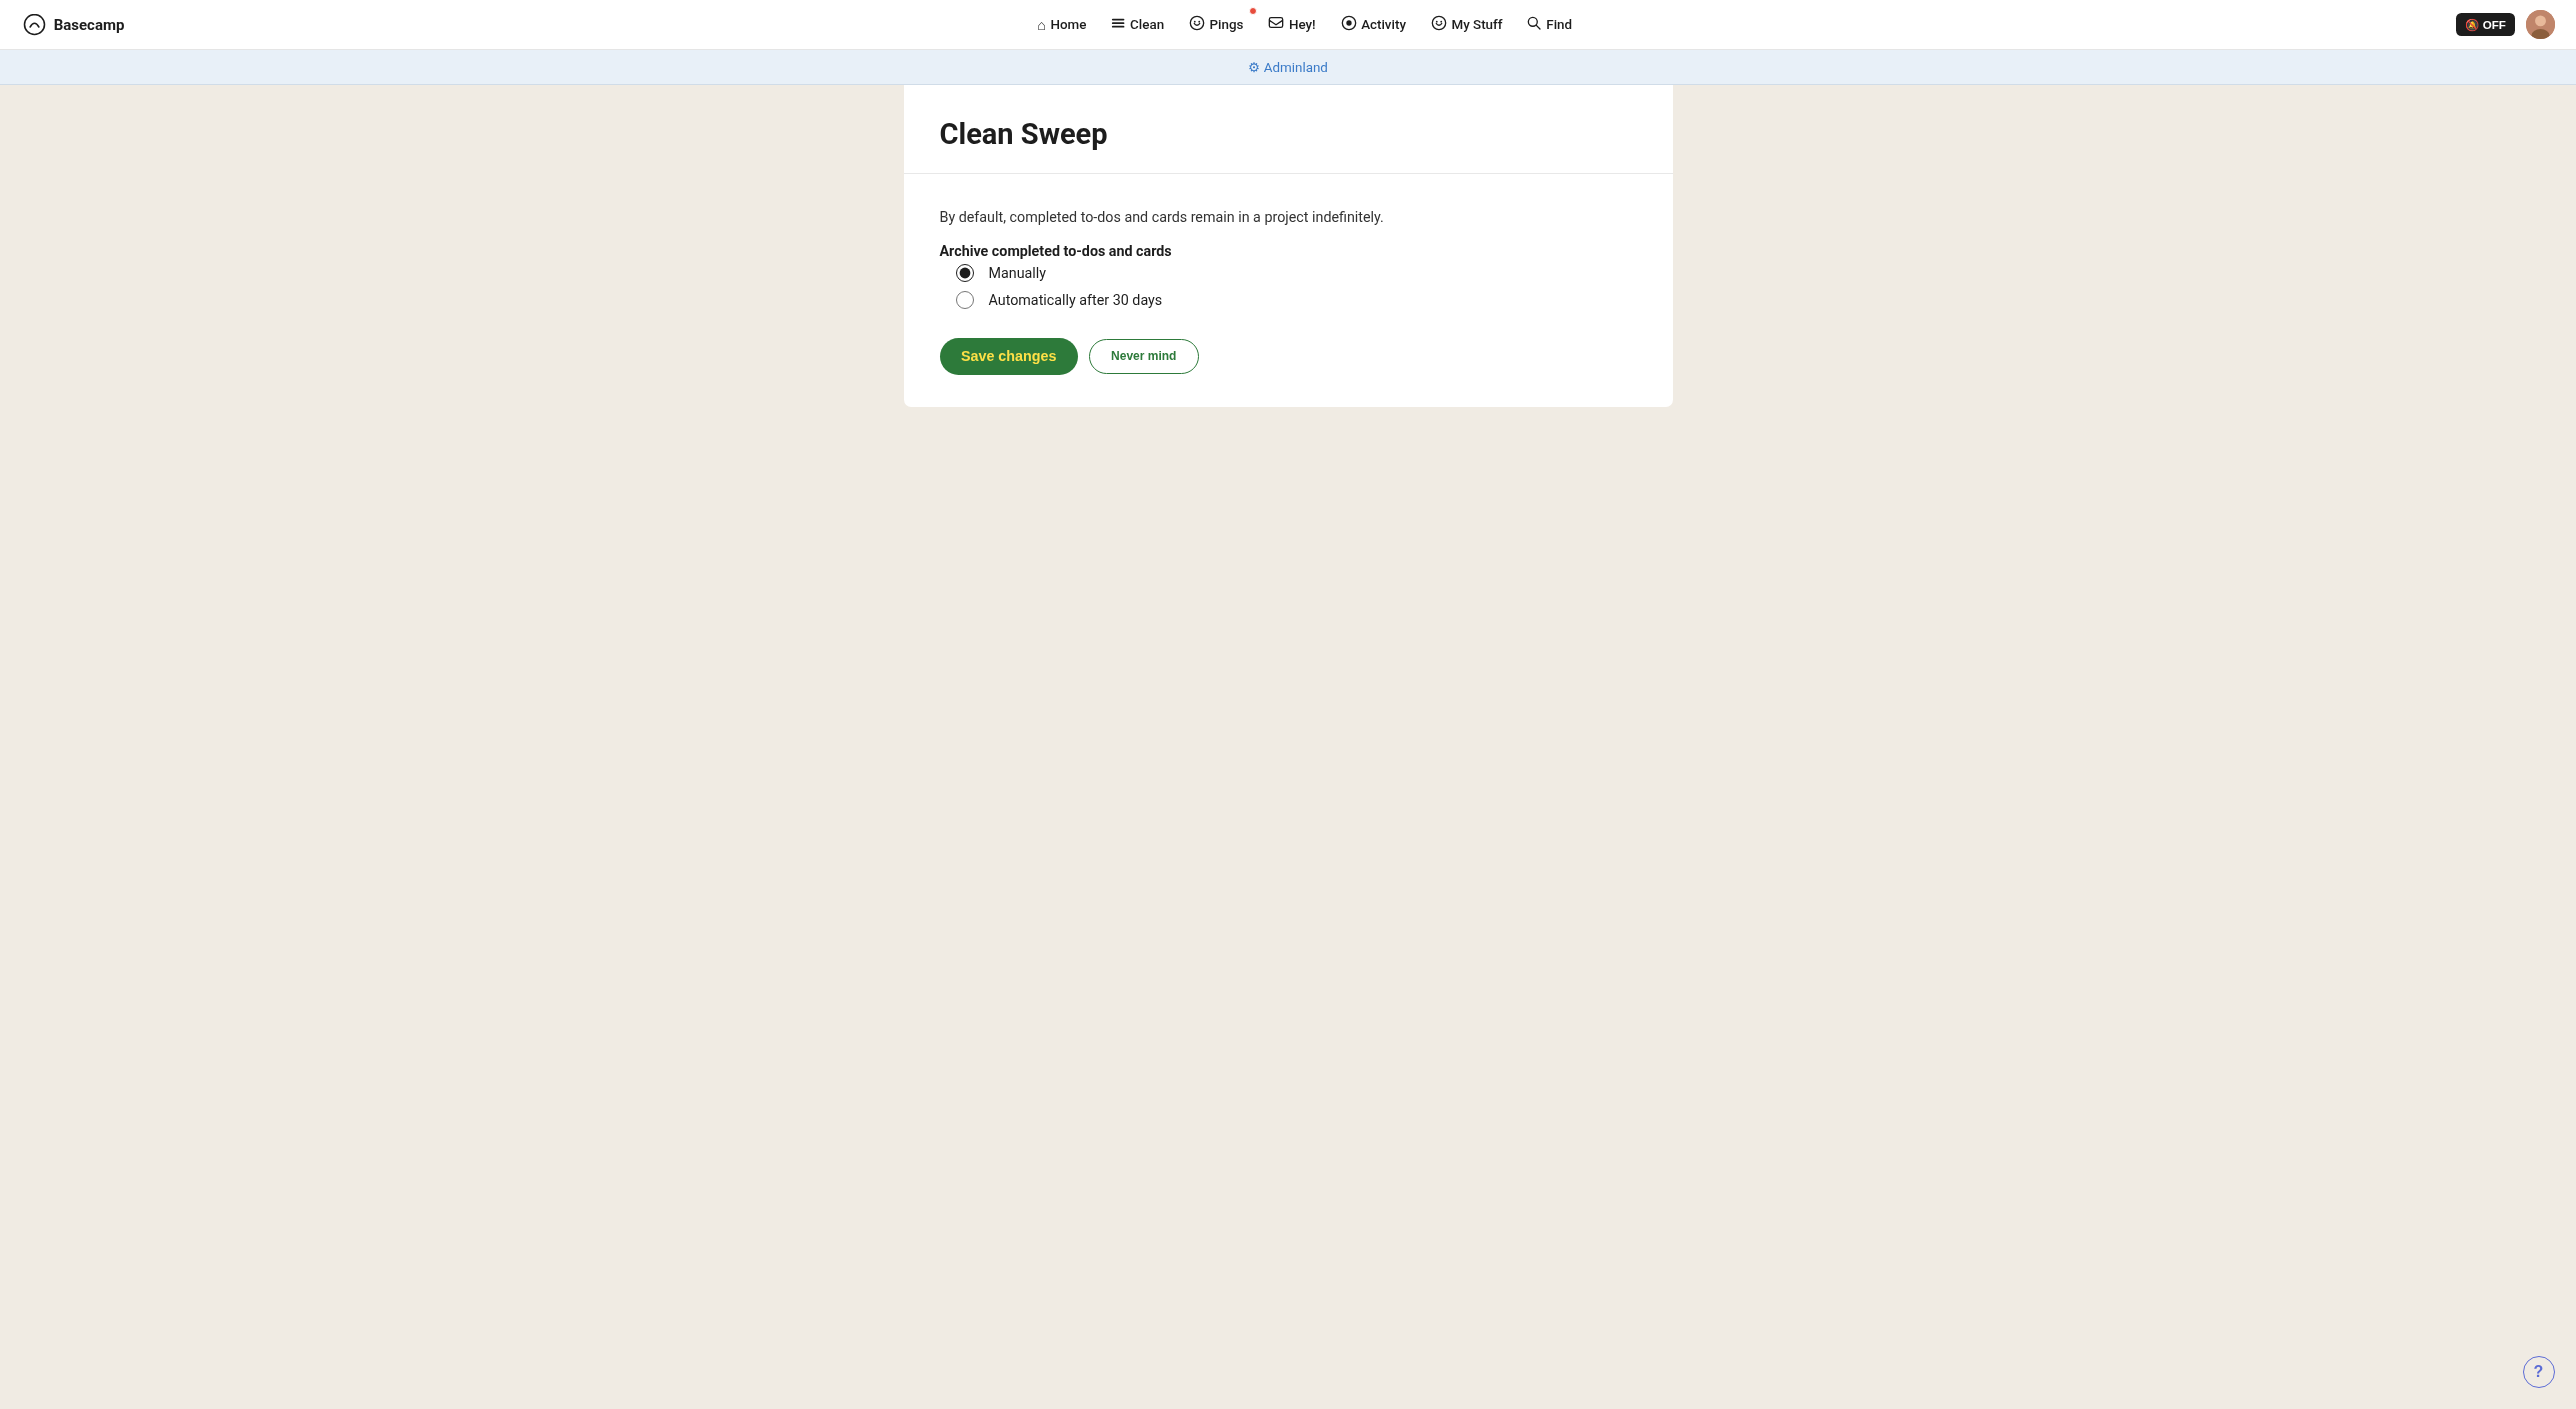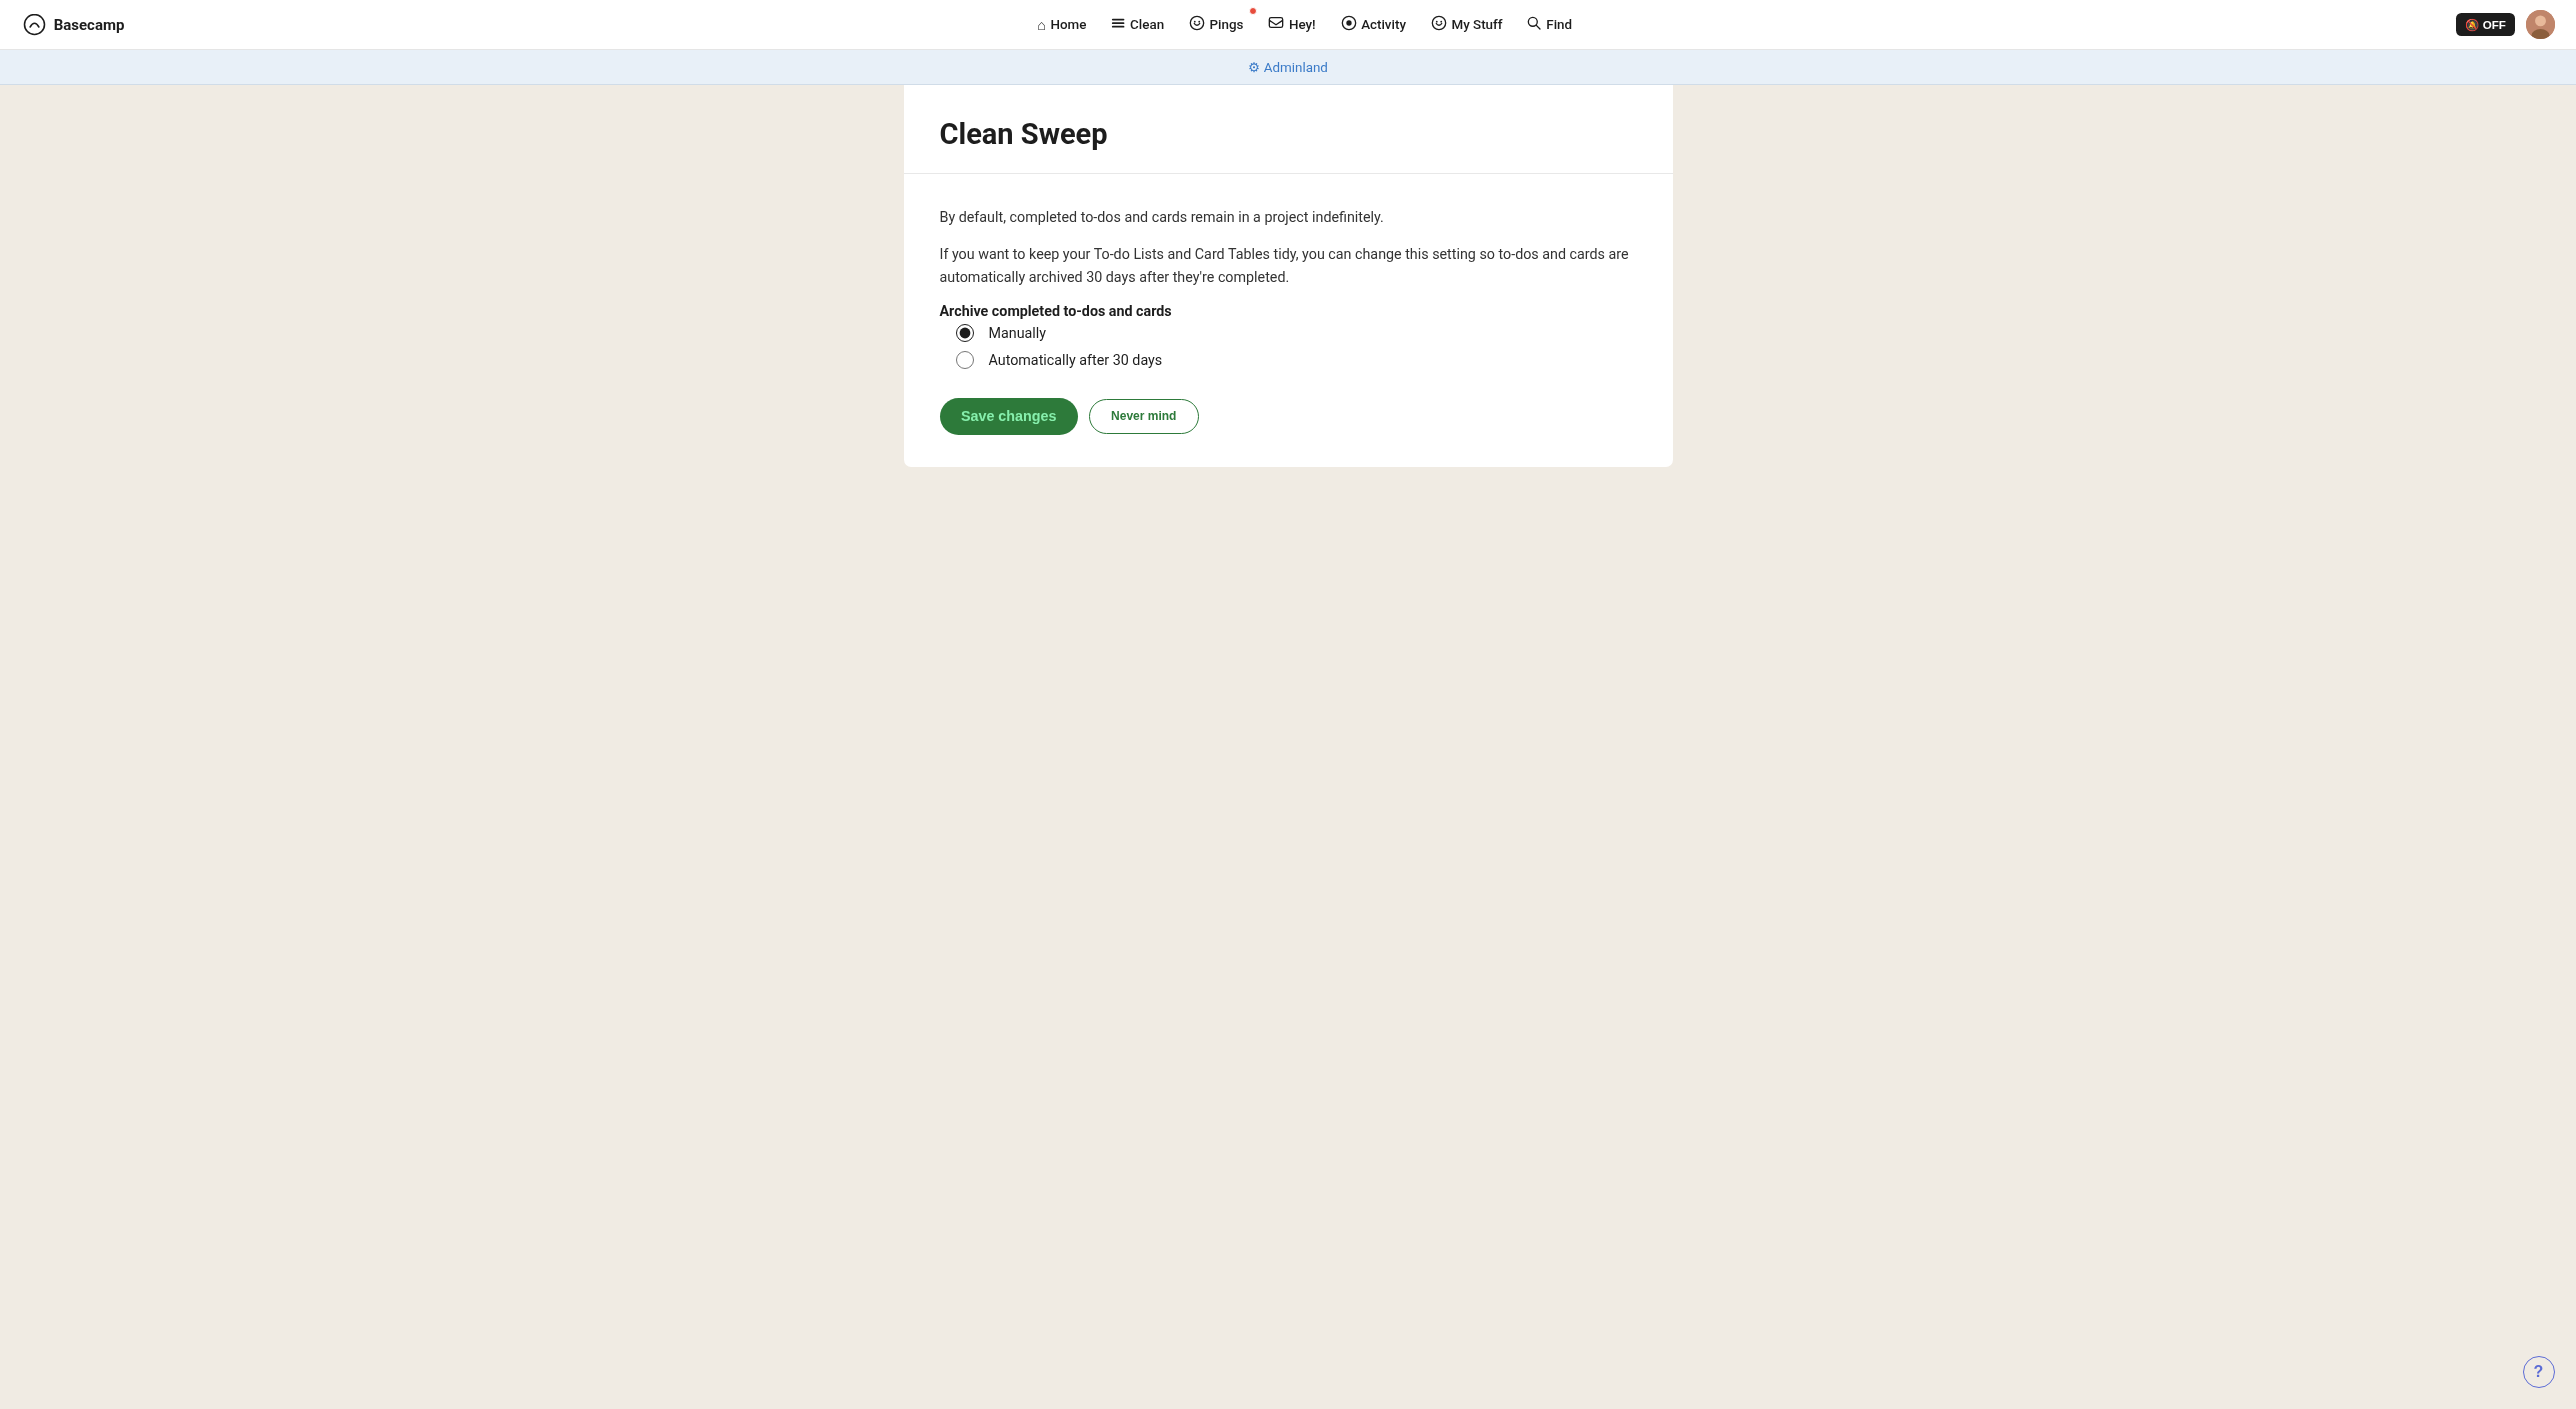--- a/index.html
+++ b/index.html
@@ -194,21 +194,21 @@
     }
 
     .btn-group {
       display: flex;
       gap: 10.7px;
       align-items: center;
     }
 
     .btn-save {
       background: #2d7a3a;
-      color: #86efac;
+      color: #fde047;
       border: none;
       border-radius: 21.5px;
       padding: 10.7px 21.5px;
       font-size: 14.3px;
       font-weight: 600;
       cursor: pointer;
       transition: background 0.2s;
     }
 
     .btn-nevermind {
@@ -341,21 +341,20 @@
 </div>
 
 <div class="page-wrapper">
   <div class="content-card">
     <div class="page-title-section">
       <h1 class="page-title">Clean Sweep</h1>
     </div>
 
     <div class="content-body">
       <p class="description-text">By default, completed to-dos and cards remain in a project indefinitely.</p>
-      <p class="description-text">If you want to keep your To-do Lists and Card Tables tidy, you can change this setting so to-dos and cards are automatically archived 30 days after they're completed.</p>
 
       <p class="section-label">Archive completed to-dos and cards</p>
 
       <div class="radio-group">
         <label class="radio-option">
           <input type="radio" name="archive" value="manually" checked="" style="">
           <span>Manually</span>
         </label>
         <label class="radio-option">
           <input type="radio" name="archive" value="auto30" style="">

